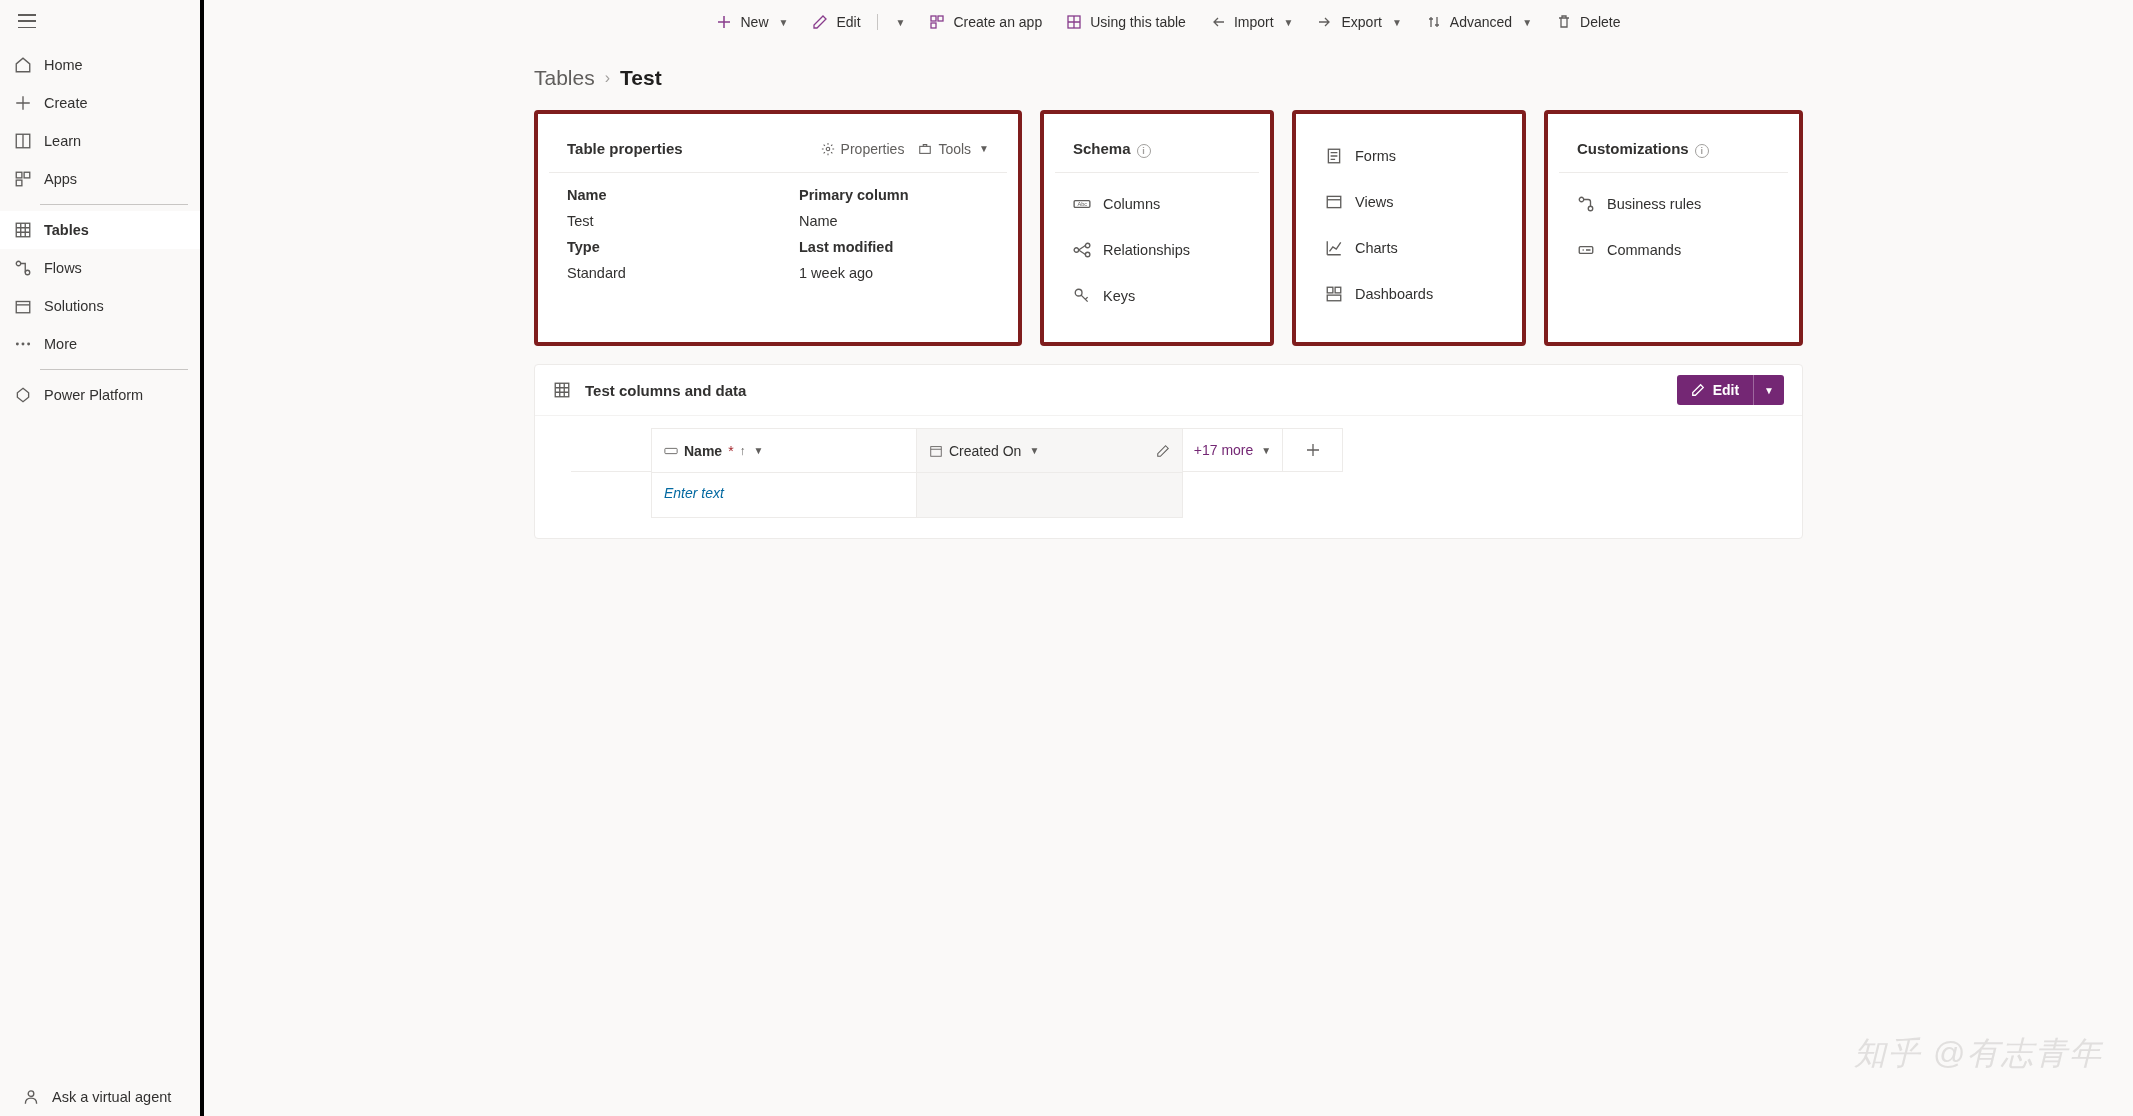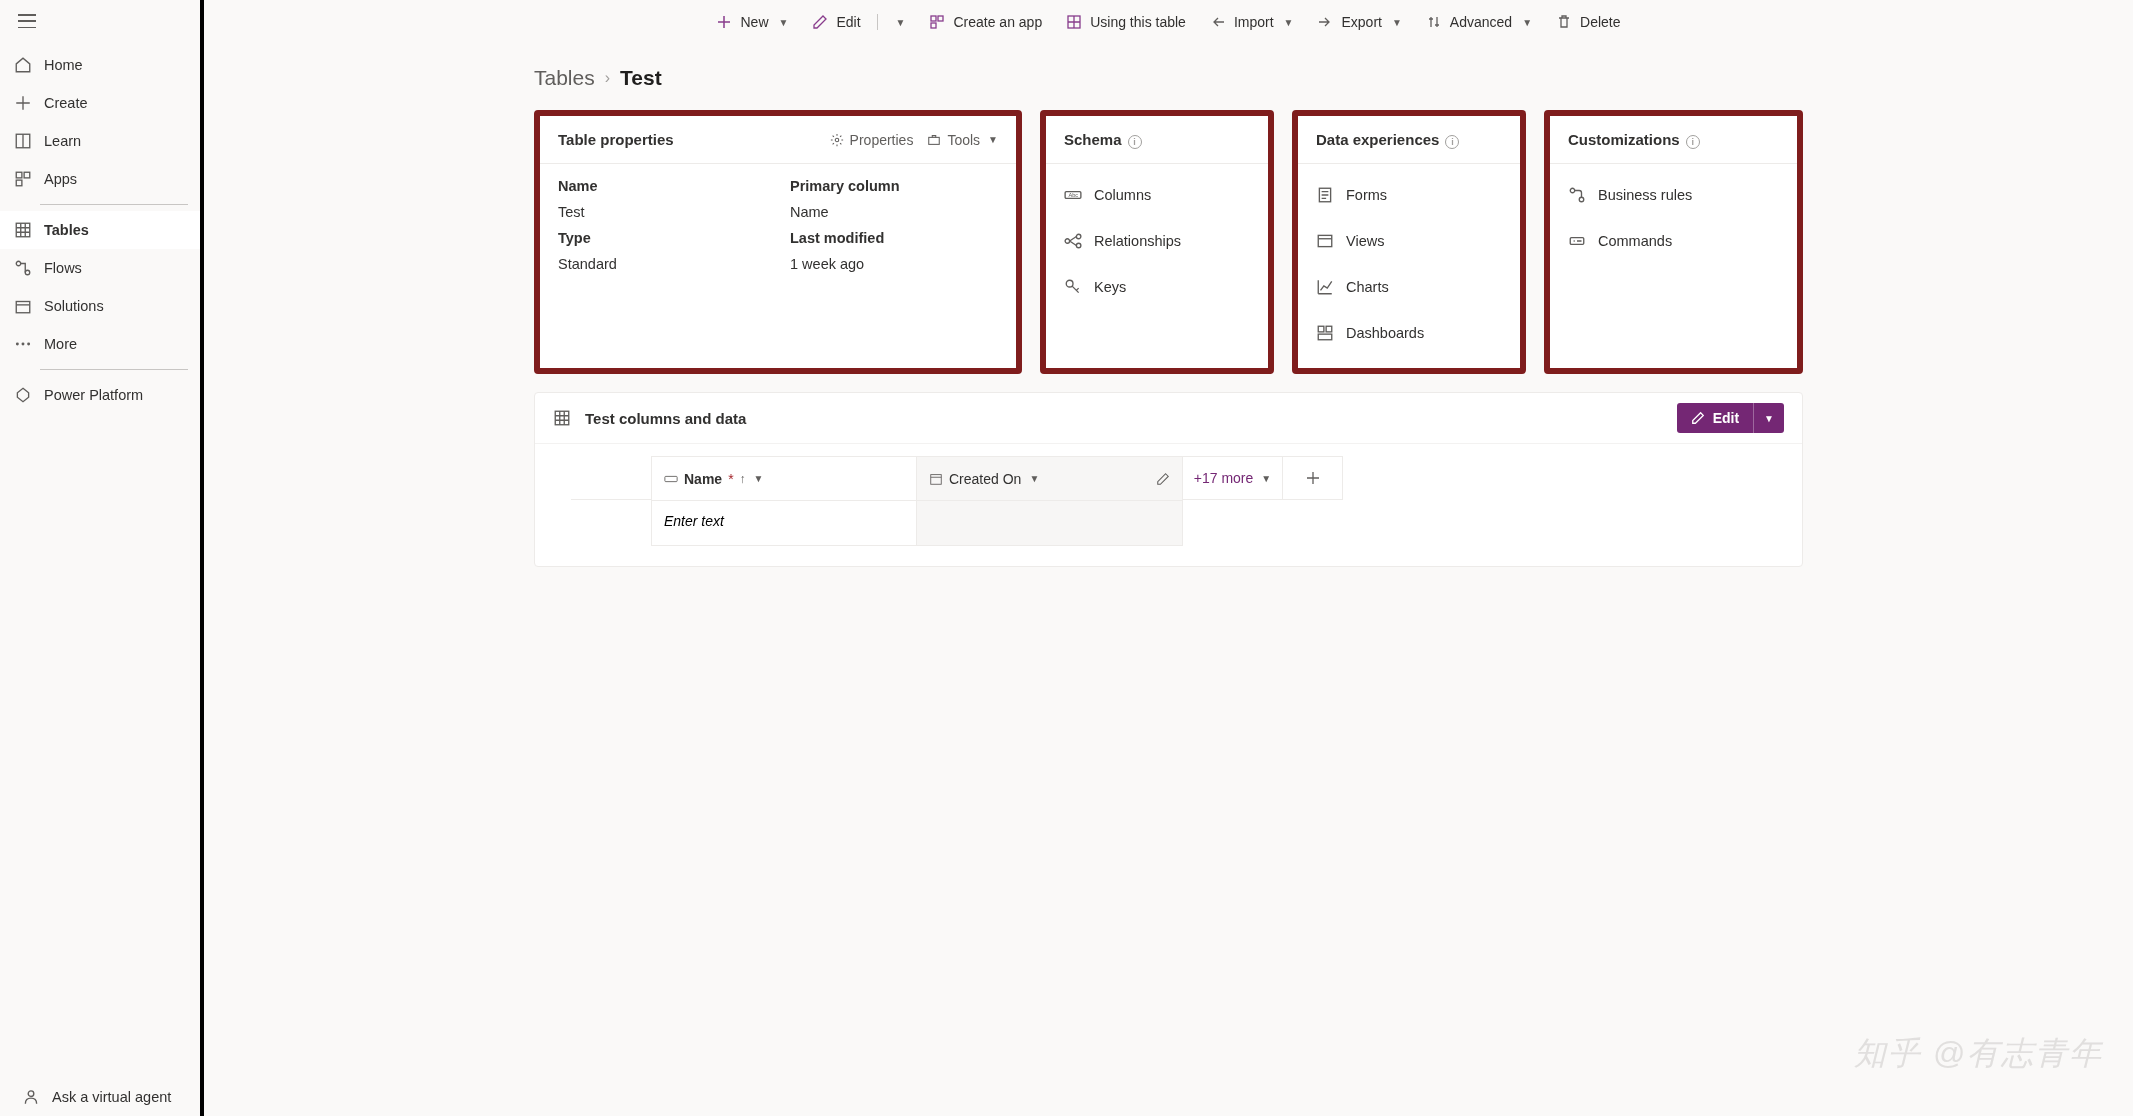--- a/index.html
+++ b/index.html
@@ -32,21 +32,21 @@
 
 
 .content { flex: 1; padding: 16px 30px 0 30px; overflow-y: auto; }
 .breadcrumb { display: flex; align-items: center; gap: 10px; font-size: 21px; margin-bottom: 20px; margin-top: 6px; }
 .crumb-parent { color: #605e5c; cursor: pointer; }
 .crumb-sep { color: #a19f9d; font-size: 16px; }
 .crumb-current { font-weight: 600; color: #201f1e; }
 
 
 .cards-row { display: flex; gap: 18px; margin-bottom: 18px; }
-.card { background: #fff; border: 6px solid #7f1d1d; border-radius: 4px; padding: 0; flex-shrink: 0; }
+.card { background: #fff; border: 4px solid #7f1d1d; border-radius: 4px; padding: 11px; flex-shrink: 0; }
 .card-header { display: flex; align-items: center; justify-content: space-between; padding: 12px 18px; font-weight: 600; font-size: 15px; border-bottom: 1px solid #edebe9; height: 48px; }
 .card-header-actions { display: flex; gap: 14px; font-weight: 400; font-size: 14px; color: #605e5c; }
 .card-action { display: flex; align-items: center; gap: 6px; cursor: pointer; }
 .card-body { padding: 14px 18px 18px 18px; }
 .props-grid { display: grid; grid-template-columns: 220px 1fr; gap: 10px 12px; font-size: 14.5px; }
 .prop-label { font-weight: 600; }
 .prop-value { color: #323130; }
 .card-list { display: flex; flex-direction: column; gap: 12px; }
 .card-list-item { display: flex; align-items: center; gap: 12px; padding: 8px 0; cursor: pointer; font-size: 14.5px; }
 .info-icon { width: 14px; height: 14px; border: 1px solid #a19f9d; border-radius: 50%; display: inline-flex; align-items: center; justify-content: center; font-size: 9px; color: #a19f9d; margin-left: 6px; }
@@ -71,21 +71,21 @@
 .col-spacer { width: 80px; border-bottom: 1px solid #edebe9; height: 44px; }
 .col { border: 1px solid #edebe9; }
 .col-head { display: flex; align-items: center; gap: 6px; padding: 10px 12px; height: 44px; font-size: 14px; background: #fff; border-bottom: 1px solid #edebe9; }
 .col-head.shaded { background: #f7f6f5; }
 .col-cell { padding: 12px; height: 44px; font-size: 14px; }
 .col-name { width: 266px; }
 .col-created { width: 266px; border-left: none; }
 .col-more { width: 100px; border-left: none; display: flex; align-items: center; justify-content: center; height: 44px; border: 1px solid #edebe9; border-left: none; }
 .col-add { width: 60px; border-left: none; display: flex; align-items: center; justify-content: center; height: 44px; border: 1px solid #edebe9; border-left: none; }
 .more-link { color: #742774; font-weight: 400; cursor: pointer; display: flex; align-items: center; gap: 6px; }
-.placeholder { color: #000000; font-style: italic; }
+.placeholder { color: #0369a1; font-style: italic; }
 .asterisk { color: #a4262c; }
 .sort-arrow { color: #605e5c; font-size: 12px; }
 .sml-icon { width: 14px; height: 14px; color: #605e5c; display: inline-flex; align-items: center; justify-content: center; }
 .edit-pencil { margin-left: auto; }
 
 
 .watermark { position: fixed; right: 30px; bottom: 40px; font-size: 32px; color: #c8c6c4; opacity: 0.5; pointer-events: none; font-style: italic; letter-spacing: 2px; }
 
 svg { width: 100%; height: 100%; }
 </style>
@@ -359,23 +359,20 @@
                     <circle cx="5" cy="5" r="3"></circle>
                     <path d="M7 7l6 6m-2-2l2-2"></path>
                   </svg>
                 </span>
               <span>Keys</span>
             </div>
           </div>
         </div>
 
         <div class="card dataexp">
-          <div class="card-header">
-            <span><span>Data experiences</span><span class="info-icon">i</span></span>
-          </div>
           <div class="card-body card-list">
             <div class="card-list-item">
               <span class="list-icon">
                   <svg viewBox="0 0 16 16" fill="none" stroke="currentColor" stroke-width="1.2">
                     <rect x="3" y="2" width="10" height="12"></rect>
                     <path d="M5 5h6M5 8h6M5 11h4"></path>
                   </svg>
                 </span>
               <span>Forms</span>
             </div>

